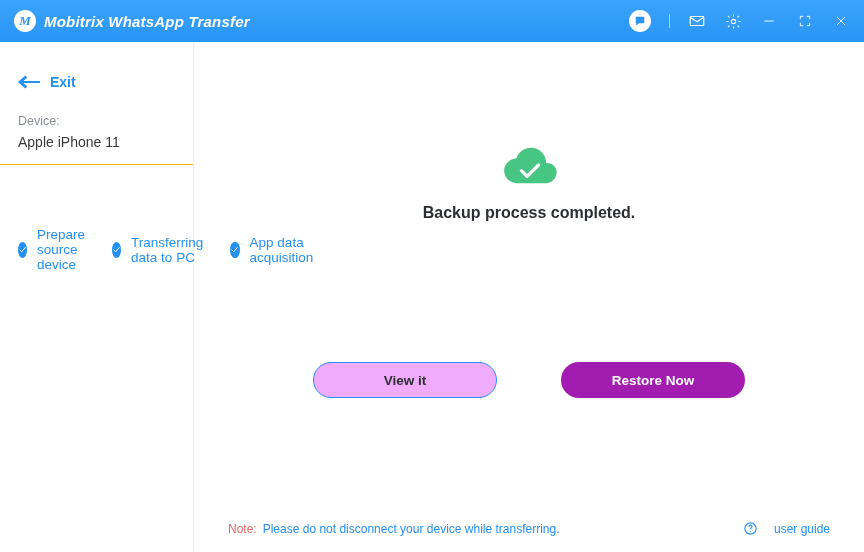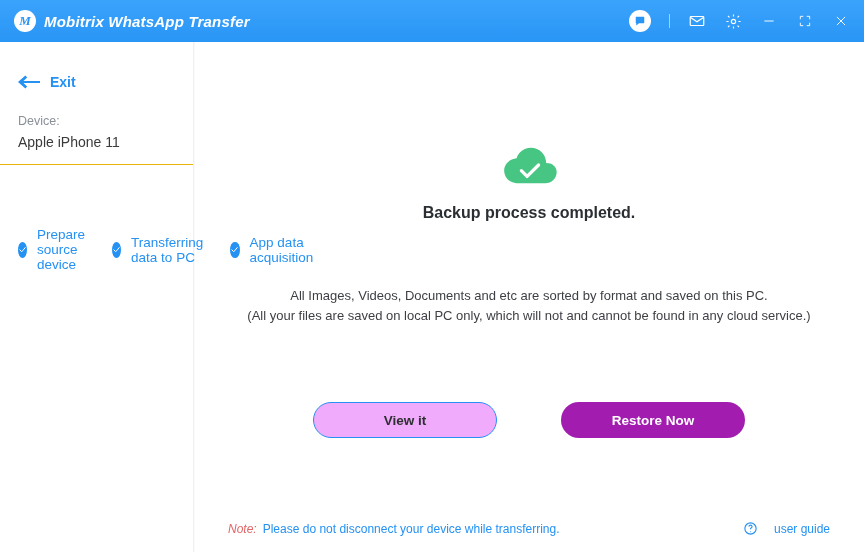--- a/index.html
+++ b/index.html
@@ -178,21 +178,21 @@
     .footer {
       position: absolute;
       bottom: 16px;
       left: 0;
       right: 0;
       display: flex;
       align-items: center;
       padding: 0 34px;
       font-size: 12px;
     }
-    .note-label { color: #e36666; margin-right: 6px; font-style: italic; }
+    .note-label { color: #e36666; margin-right: 6px; }
     .note-text { color: #2491f3; }
     .footer-spacer { flex: 1; }
     .guide {
       display: flex;
       align-items: center;
       gap: 16px;
       color: #2491f3;
       cursor: pointer;
     }
     .guide svg { stroke: #2491f3; fill: none; stroke-width: 1.8; }
@@ -283,24 +283,20 @@
       </div>
     </div>
   </div>
 
   <div class="main">
     <svg class="cloud" viewBox="0 0 64 44">
       <path fill="#47c582" d="M50 20c0-9-7-16-16-16-7 0-13 4.5-15 11-7 .5-13 6-13 13 0 7 6 13 13 13h30c6.5 0 12-5 12-11.5C61 23.5 56 20 50 20z"></path>
       <polyline points="24,28 30,34 42,22" stroke="#fff" stroke-width="3.4" fill="none" stroke-linecap="round" stroke-linejoin="round"></polyline>
     </svg>
     <div class="headline">Backup process completed.</div>
-    <div class="desc">
-      <div>All Images, Videos, Documents and etc are sorted by format and saved on this PC.</div>
-      <div>(All your files are saved on local PC only, which will not and cannot be found in any cloud service.)</div>
-    </div>
     <div class="buttons">
       <div class="btn btn-outline">View it</div>
       <div class="btn btn-primary">Restore Now</div>
     </div>
 
     <div class="footer">
       <span class="note-label">Note:</span>
       <span class="note-text">Please do not disconnect your device while transferring.</span>
       <div class="footer-spacer"></div>
       <div class="guide">

